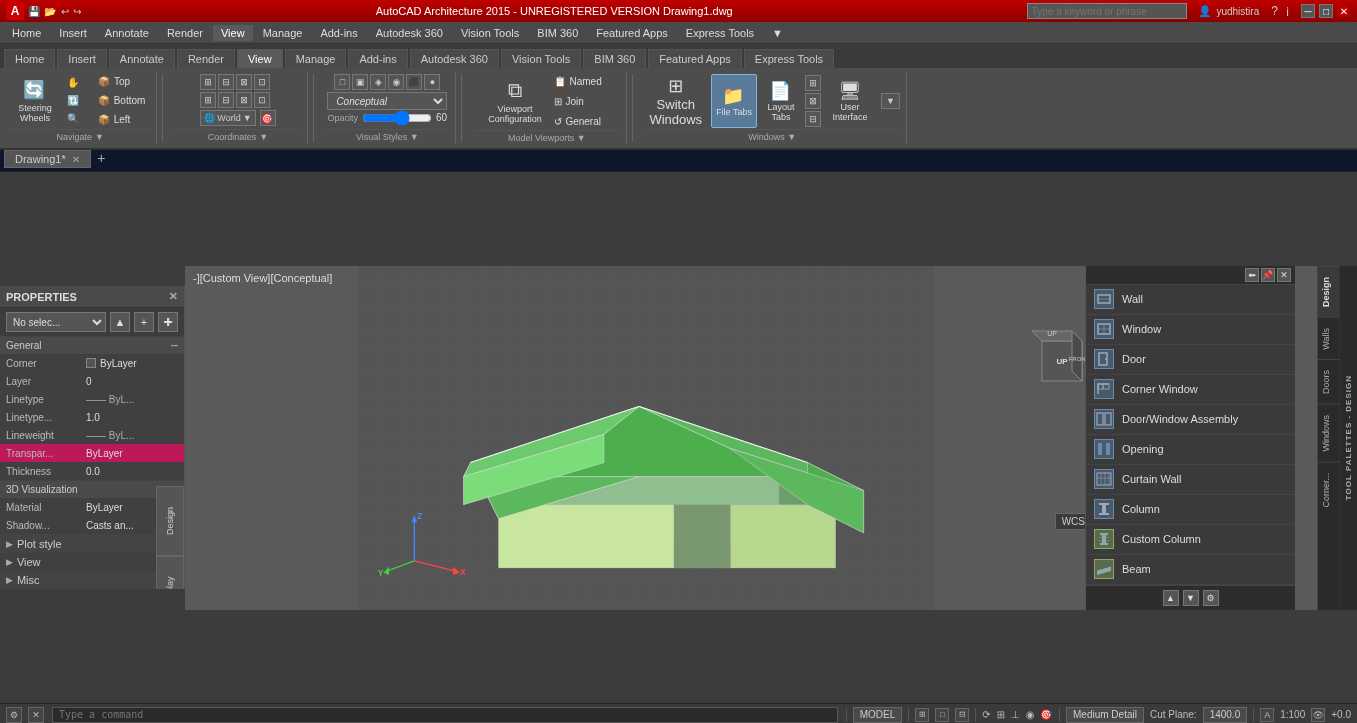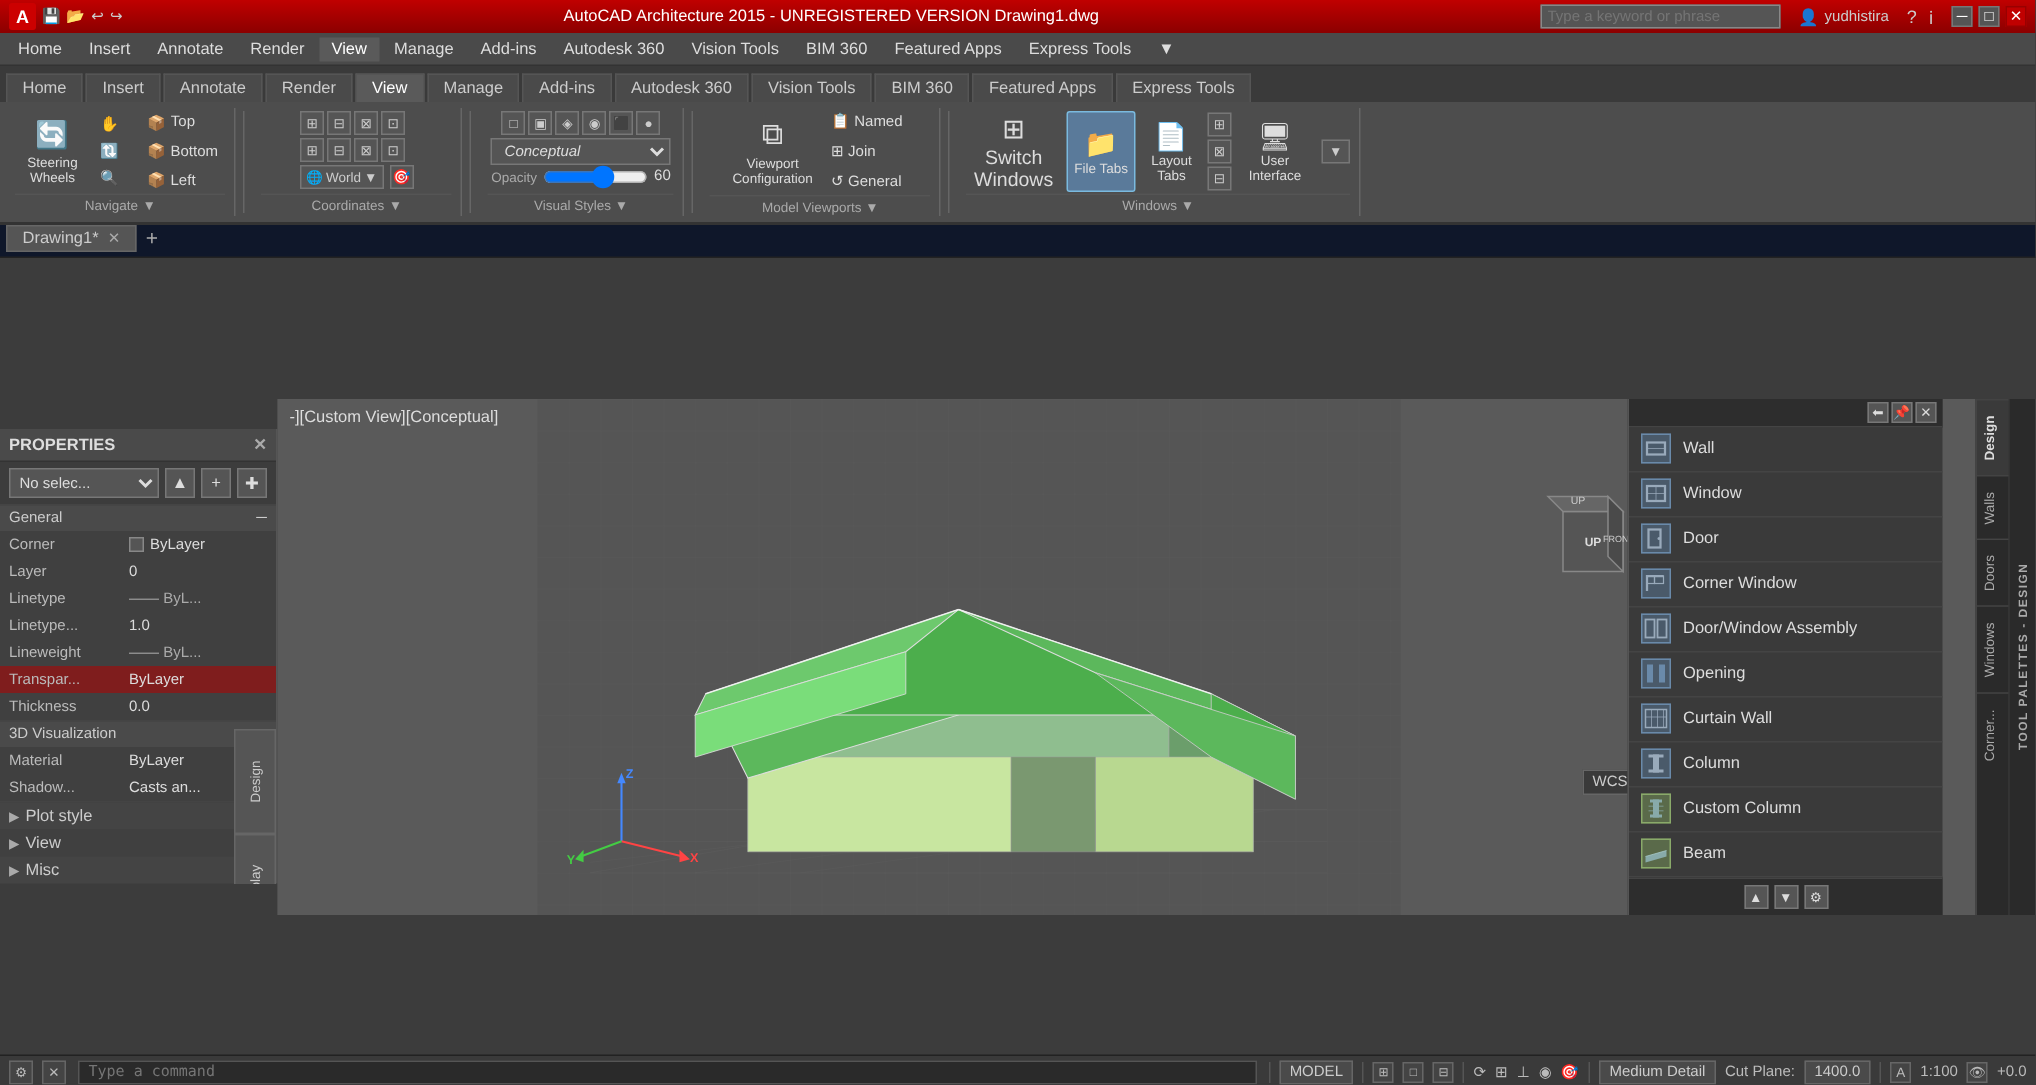--- a/index.html
+++ b/index.html
@@ -706,21 +706,21 @@
         <span class="prop-value line-preview">—— ByL...</span>
       </div>
       <div class="prop-row" style="background:#404040;">
         <span class="prop-label">Linetype...</span>
         <span class="prop-value">1.0</span>
       </div>
       <div class="prop-row">
         <span class="prop-label">Lineweight</span>
         <span class="prop-value line-preview">—— ByL...</span>
       </div>
-      <div class="prop-row" style="background:#7f1d1d;">
+      <div class="prop-row" style="background:#be185d;">
         <span class="prop-label">Transpar...</span>
         <span class="prop-value">ByLayer</span>
       </div>
       <div class="prop-row">
         <span class="prop-label">Thickness</span>
         <span class="prop-value">0.0</span>
       </div>
     </div>
 
     <div class="prop-section">

